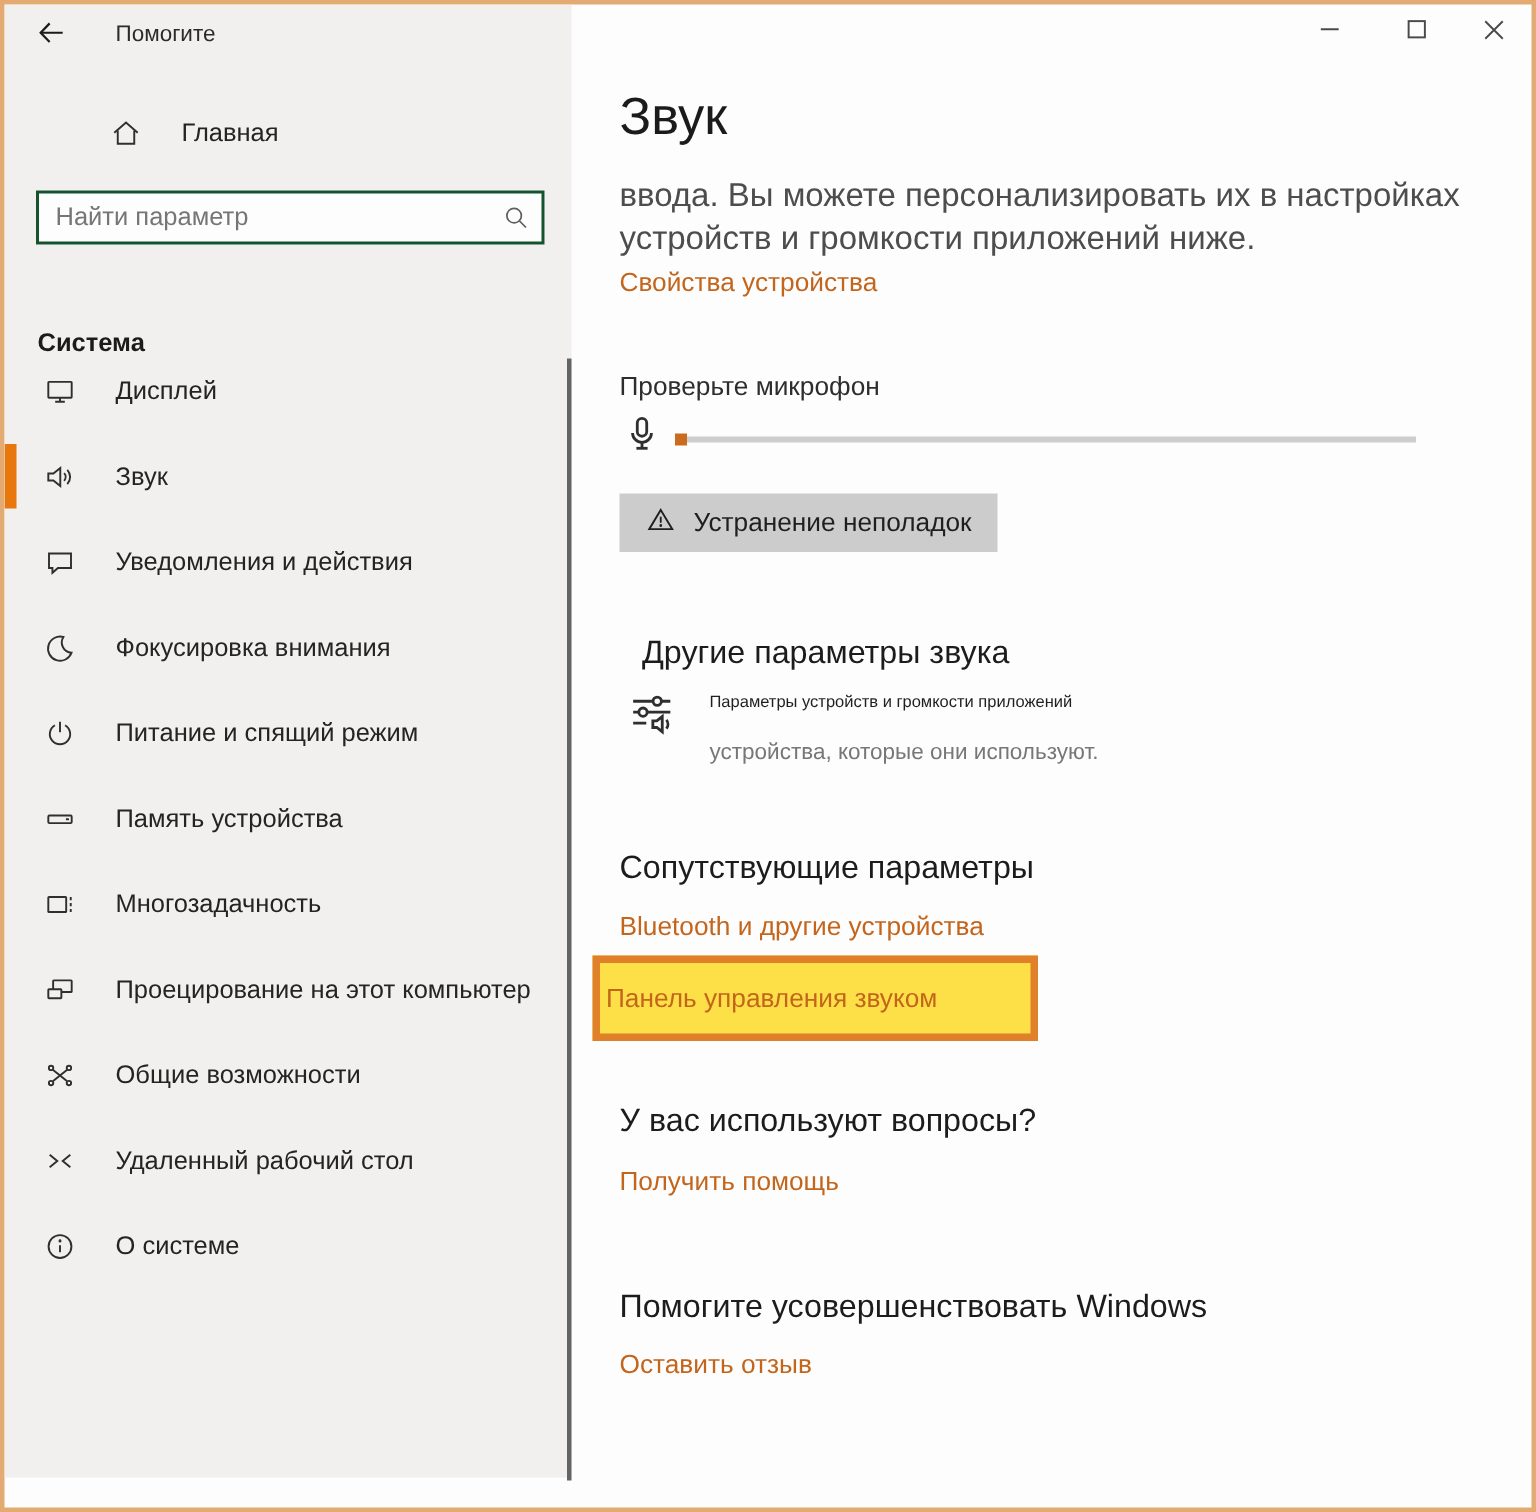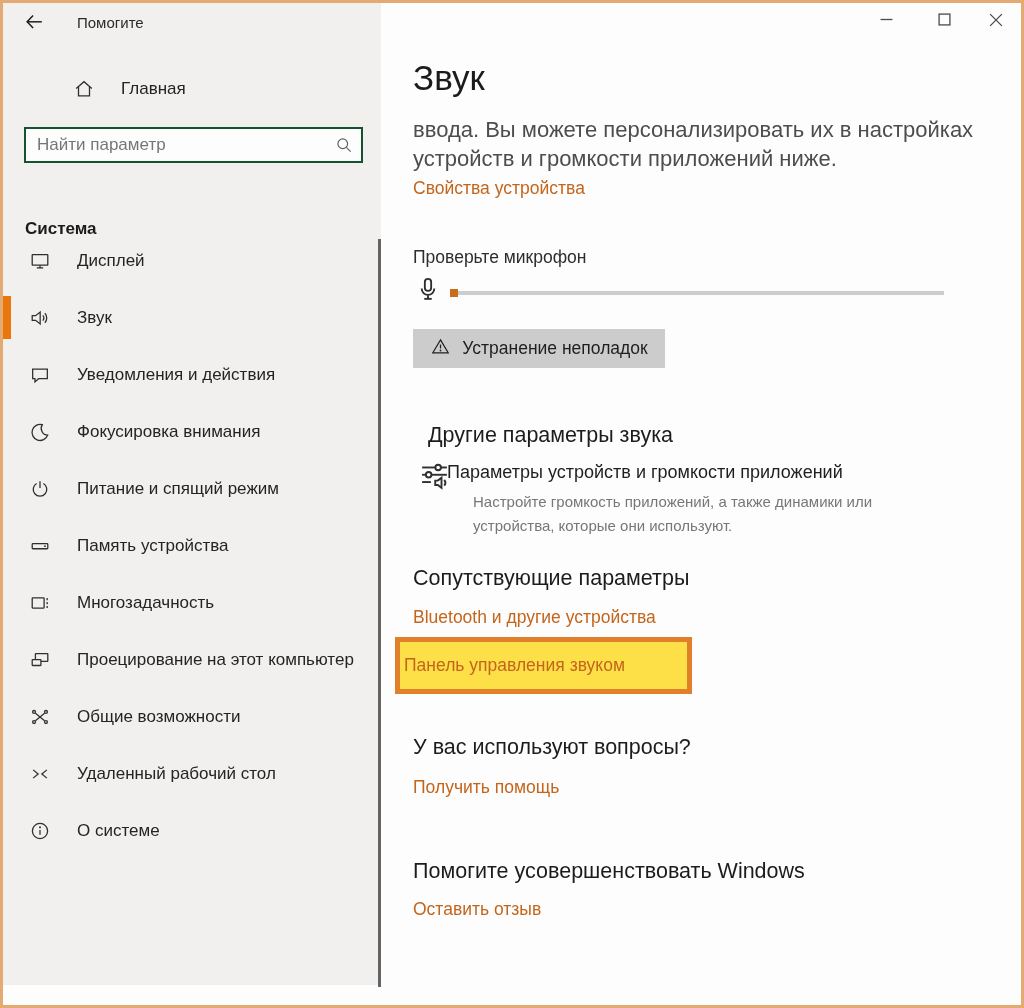--- a/index.html
+++ b/index.html
@@ -36,21 +36,21 @@
   .lnk-devprops{left:410px;top:175px;}
   .mic-label{left:410px;top:244px;font-size:17.5px;color:#2d2d2d;}
   .mic-icon{left:411px;top:273px;width:28px;height:28px;}
   .slider{left:447px;top:282px;width:494px;height:16px;cursor:pointer;}
   .slider .track{position:absolute;left:0;top:6px;width:100%;height:4px;background:#cdcdcd;}
   .slider .thumb{position:absolute;left:0;top:4px;width:8px;height:8px;background:#c96c1e;}
   .tshoot-btn{left:410px;top:326px;width:252px;height:39px;background:#cccccc;border:none;display:flex;align-items:center;justify-content:center;gap:11px;font-family:"Liberation Sans",sans-serif;font-size:17.5px;color:#1f1f1f;cursor:pointer;}
   .h2{font-size:21.5px;color:#1c1c1c;white-space:nowrap;}
   .h2a{left:425px;top:406px;margin-top:14px;}
   .mixer-icon{left:414px;top:455px;width:35px;height:35px;}
-  .mixer-title{left:444px;top:459px;font-size:18px;color:#1f1f1f;cursor:pointer;white-space:nowrap;}
+  .mixer-title{left:470px;top:459px;font-size:11px;color:#1f1f1f;cursor:pointer;white-space:nowrap;}
   .mixer-desc{left:470px;top:487px;font-size:15px;line-height:24px;color:#777777;}
   .h2b{left:410px;top:563px;}
   .lnk-bt{left:410px;top:604px;}
   .hl-box{left:392px;top:634px;width:297px;height:57px;box-sizing:border-box;border:5px solid #e0802a;background:#fde047;display:flex;align-items:center;padding-left:4px;}
   .h2c{left:410px;top:732px;}
   .lnk-help{left:410px;top:774px;}
   .h2d{left:410px;top:856px;}
   .lnk-fb{left:410px;top:896px;}
 </style>
 </head>
@@ -281,21 +281,20 @@
         <circle cx="14.5" cy="6.5" r="1.9" fill="#fdfdfd"></circle>
       <path d="M3.5 11.5 H20.5"></path>
         <circle cx="8" cy="11.5" r="1.9" fill="#fdfdfd"></circle>
       <path d="M3.5 16.5 H9.5"></path>
       <path d="M12.5 15.5 h1.8 l2.5 -2 v7 l-2.5 -2 h-1.8 Z"></path>
       <path d="M18.7 15 a3.2 3.2 0 0 1 0 4"></path>
     </svg>
   </span>
   <div class="abs mixer-title">Параметры устройств и громкости приложений</div>
   <div class="abs mixer-desc">
-    <div>Настройте громкость приложений, а также динамики или</div>
     <div>устройства, которые они используют.</div>
   </div>
 
   <div class="abs h2 h2b">Сопутствующие параметры</div>
   <a class="abs link lnk-bt">Bluetooth и другие устройства</a>
 
   <div class="abs hl-box">
     <a class="link">Панель управления звуком</a>
   </div>
 

